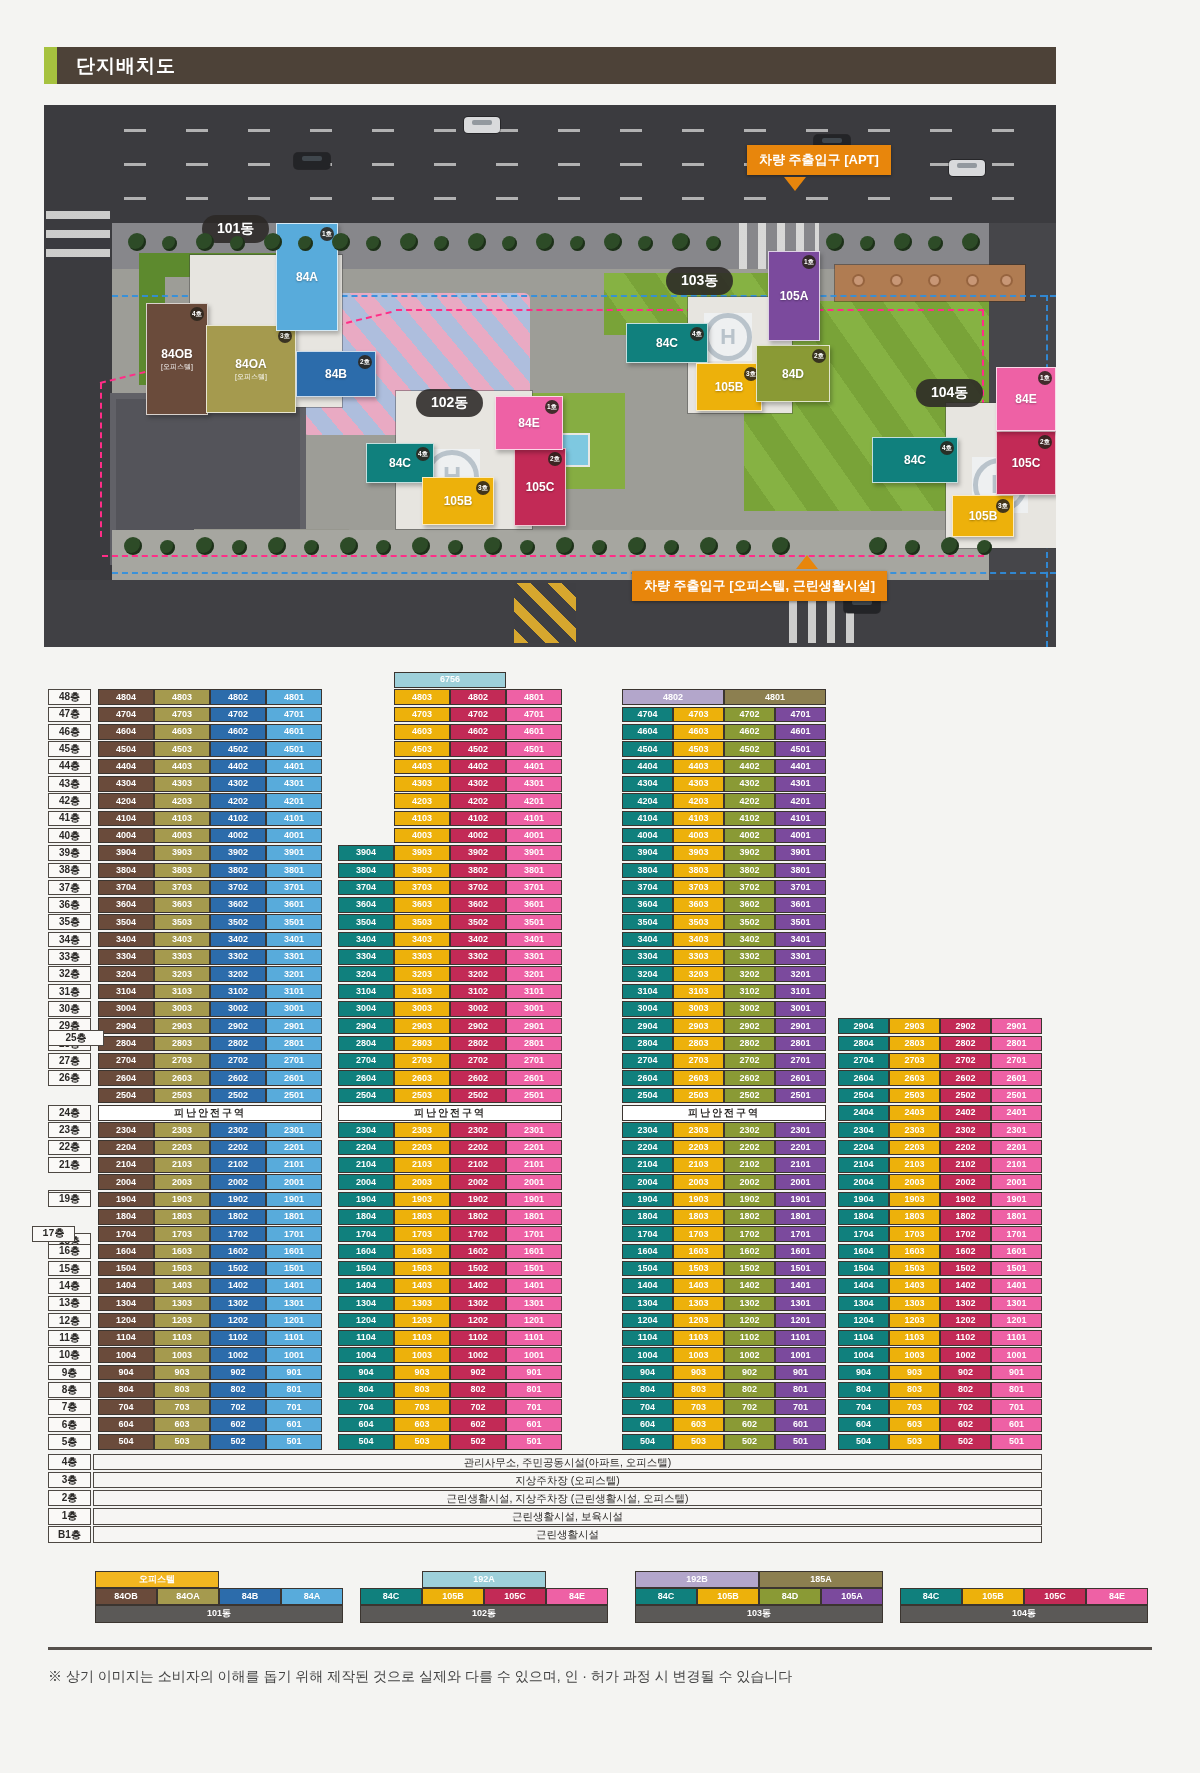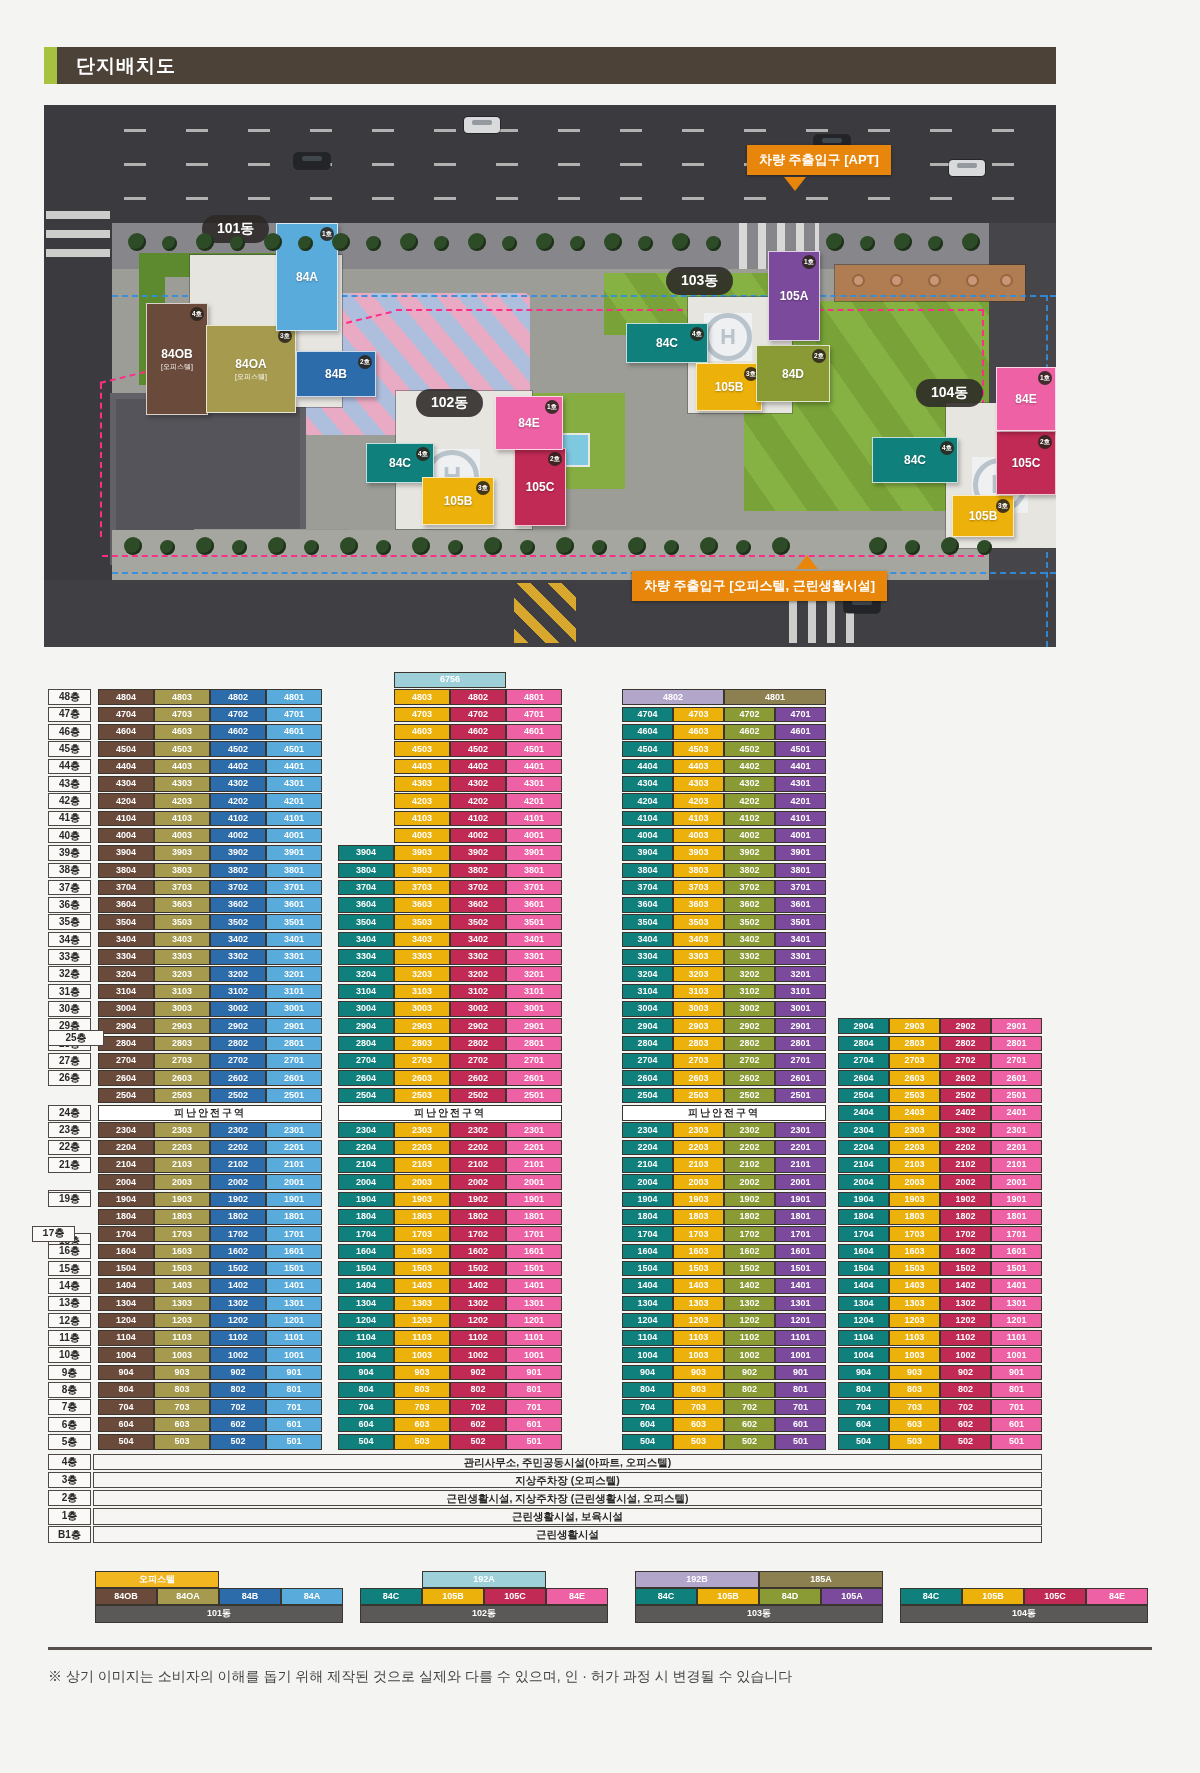--- a/index.html
+++ b/index.html
@@ -44,21 +44,21 @@
         padding:6px 12px;white-space:nowrap;box-shadow:0 1px 3px rgba(0,0,0,.4);}
   .tri-dn{position:absolute;width:0;height:0;border-left:11px solid transparent;border-right:11px solid transparent;border-top:14px solid #e8860c;}
   .tri-up{position:absolute;width:0;height:0;border-left:11px solid transparent;border-right:11px solid transparent;border-bottom:14px solid #e8860c;}
   .deck{position:absolute;background:#b07c52;box-shadow:0 0 0 1px rgba(70,45,25,.5);}
   .deck i{position:absolute;top:30%;width:9px;height:9px;border-radius:50%;background:#c89776;box-shadow:0 0 0 2px rgba(120,70,40,.45);}
   
   .cell{position:absolute;display:flex;align-items:center;justify-content:center;box-sizing:border-box;
         color:#fff;font-weight:bold;font-size:9px;border:1px solid #3b3530;line-height:1;}
   .flabel{background:#faf9f7;color:#2b2927;border:1.5px solid #4d4843;font-size:10px;}
   .refuge{background:#ffffff;color:#2b2927;font-size:10px;letter-spacing:2px;}
-  .band{background:#f6f5f3;color:#2b2927;border:1.5px solid #4d4843;font-size:10.5px;font-weight:bold;letter-spacing:0;}
+  .band{background:#f6f5f3;color:#2b2927;border:1.5px solid #4d4843;font-size:10.5px;font-weight:normal;letter-spacing:0;}
   .legend-bar{background:#5b5957;}
   .sep{position:absolute;left:48px;top:1647px;width:1104px;height:3px;background:#55504c;}
   .disc{position:absolute;left:48px;top:1668px;width:1100px;color:#444;font-size:14px;}
 </style>
 </head>
 <body>
 
 <div class="page">
 
   <div class="hdr">

